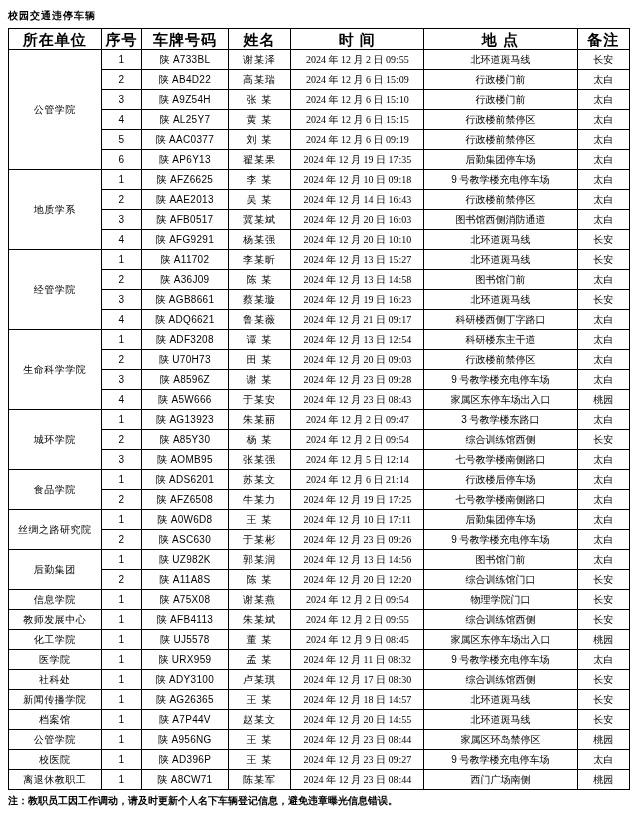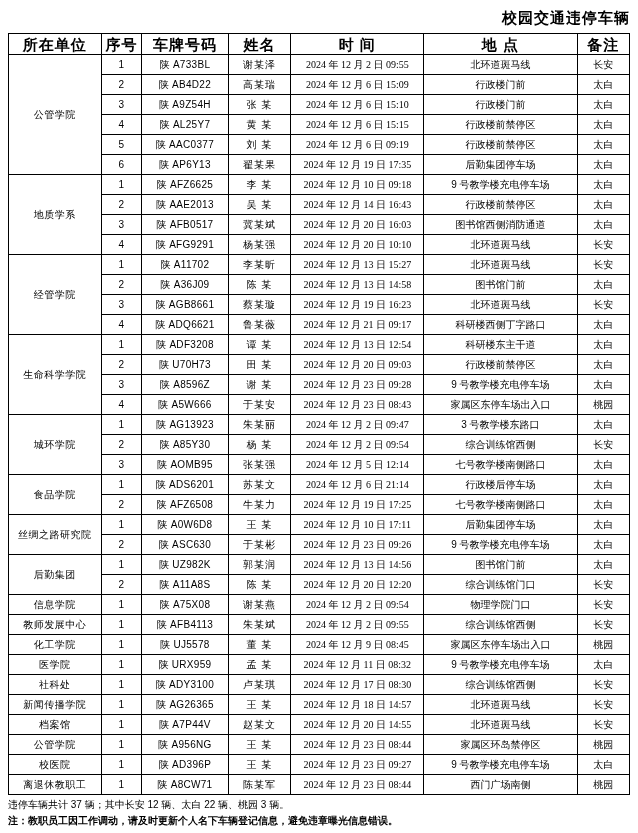--- a/index.html
+++ b/index.html
@@ -15,22 +15,22 @@
   }
   .page {
     width: 638px;
     height: 833px;
     box-sizing: border-box;
     padding: 6px 8px 4px 8px;
     display: flex;
     flex-direction: column;
   }
   .title {
-    text-align: right;
-    font-size: 15px;
+    text-align: left;
+    font-size: 10px;
     font-weight: bold;
     letter-spacing: 1px;
     padding: 3px 0 5px 0;
   }
   table.main {
     border-collapse: collapse;
     width: 622px;
     table-layout: fixed;
   }
   table.main th, table.main td {
@@ -419,16 +419,15 @@
           <td class="plate">陕 A8CW71</td>
           <td class="name">陈某军</td>
           <td class="time">2024 年 12 月 23 日 08:44</td>
           <td class="place">西门广场南侧</td>
           <td class="note">桃园</td>
         </tr>
       </tbody>
   </table>
 
   <div class="footer">
-    <div class="line">违停车辆共计 37 辆；其中长安 12 辆、太白 22 辆、桃园 3 辆。</div>
     <div class="line note-line">注：教职员工因工作调动，请及时更新个人名下车辆登记信息，避免违章曝光信息错误。</div>
   </div>
 </div>
 
 </body></html>

